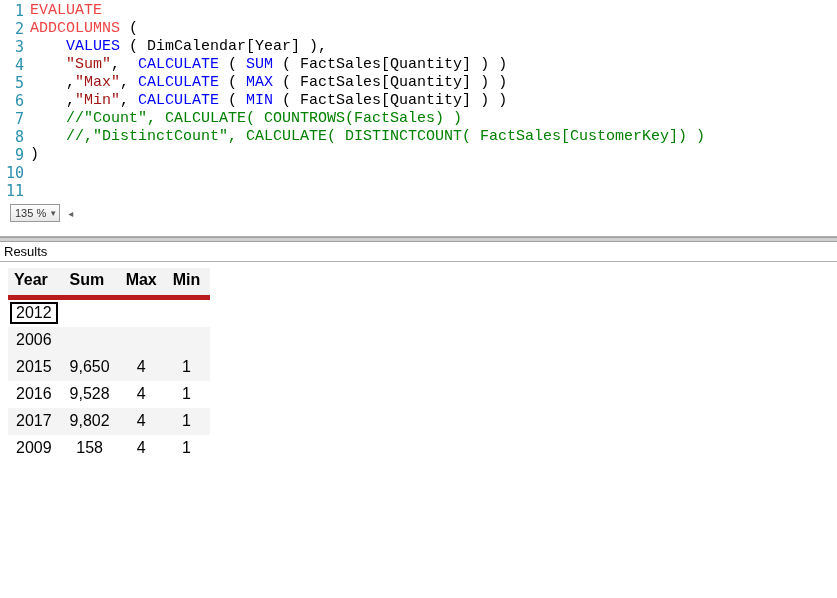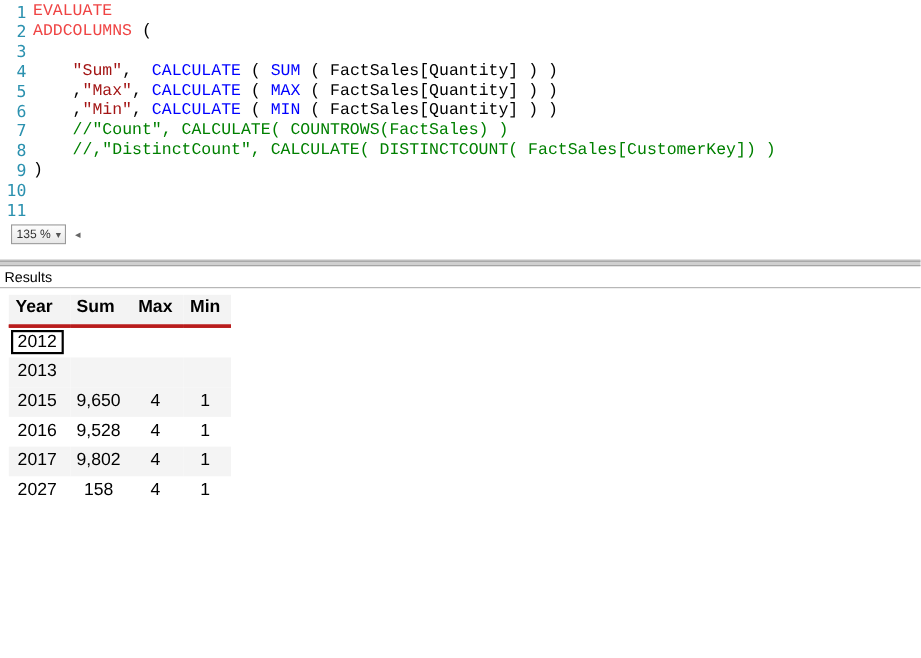--- a/index.html
+++ b/index.html
@@ -13,33 +13,33 @@
   .cmt{color:#008000}
   .txt{color:#000}
   .zoom-bar{display:flex;align-items:center;padding:4px 2px 14px 10px;font-size:12px;color:#333;font-family:"Segoe UI",Tahoma,sans-serif;border-bottom:1px solid #b0b0b0}
   .zoom-dd{display:inline-flex;align-items:center;border:1px solid #999;background:linear-gradient(#fdfdfd,#e8e8e8);height:16px;padding:0 2px 0 4px;font-size:11px;margin-right:6px}
   .zoom-dd .chev{margin-left:3px;font-size:8px;color:#555}
   .hscroll-arrow{font-size:10px;color:#666;margin-left:2px}
   .splitter{height:3px;background:#d0d0d0;border-top:1px solid #a0a0a0;border-bottom:1px solid #a0a0a0}
   .results-label{font-family:Liberation Sans, sans-serif;font-size:13px;padding:2px 4px;border-bottom:1px solid #b0b0b0}
   .grid-wrap{padding:6px 0 0 8px;font-family:"Segoe UI",Tahoma,sans-serif}
   table.grid{border-collapse:collapse;font-size:16px}
-  table.grid th{font-weight:700;text-align:left;padding:3px 10px 6px 6px;border-bottom:3px solid #b91c1c;background:#f3f3f3}
+  table.grid th{font-weight:700;text-align:left;padding:3px 10px 6px 6px;border-bottom:5px solid #b91c1c;background:#f3f3f3}
   table.grid td{padding:2px 10px 3px 6px;text-align:center;height:22px}
   table.grid td.yr{text-align:center}
   table.grid tr.alt td{background:#f4f4f4}
   .cell-cursor{display:inline-block;border:2px solid #000;padding:0 4px;margin:-2px -4px}
 </style>
 </head>
 <body>
 
 <div class="editor" id="editor">
     <div class="line"><span class="lnum">1</span><span class="code"><span class="kw">EVALUATE</span></span></div>
     <div class="line"><span class="lnum">2</span><span class="code"><span class="kw">ADDCOLUMNS</span><span class="txt"> (</span></span></div>
-    <div class="line"><span class="lnum">3</span></div>
+    <div class="line"><span class="lnum">3</span><span class="code"><span class="txt">    </span><span class="fn">VALUES</span><span class="txt"> ( DimCalendar[Year] ),</span></span></div>
     <div class="line"><span class="lnum">4</span><span class="code"><span class="txt">    </span><span class="str">"Sum"</span><span class="txt">,  </span><span class="fn">CALCULATE</span><span class="txt"> ( </span><span class="fn">SUM</span><span class="txt"> ( FactSales[Quantity] ) )</span></span></div>
     <div class="line"><span class="lnum">5</span><span class="code"><span class="txt">    ,</span><span class="str">"Max"</span><span class="txt">, </span><span class="fn">CALCULATE</span><span class="txt"> ( </span><span class="fn">MAX</span><span class="txt"> ( FactSales[Quantity] ) )</span></span></div>
     <div class="line"><span class="lnum">6</span><span class="code"><span class="txt">    ,</span><span class="str">"Min"</span><span class="txt">, </span><span class="fn">CALCULATE</span><span class="txt"> ( </span><span class="fn">MIN</span><span class="txt"> ( FactSales[Quantity] ) )</span></span></div>
     <div class="line"><span class="lnum">7</span><span class="code"><span class="txt">    </span><span class="cmt">//"Count", CALCULATE( COUNTROWS(FactSales) )</span></span></div>
     <div class="line"><span class="lnum">8</span><span class="code"><span class="txt">    </span><span class="cmt">//,"DistinctCount", CALCULATE( DISTINCTCOUNT( FactSales[CustomerKey]) )</span></span></div>
     <div class="line"><span class="lnum">9</span><span class="code"><span class="txt">)</span></span></div>
     <div class="line"><span class="lnum">10</span><span class="code"></span></div>
     <div class="line"><span class="lnum">11</span><span class="code"></span></div>
   </div>
 
@@ -66,21 +66,21 @@
         </tr>
       </thead>
       <tbody>
         <tr>
           <td class="yr"><span class="cell-cursor">2012</span></td>
           <td></td>
           <td></td>
           <td></td>
         </tr>
         <tr class="alt">
-          <td class="yr">2013</td>
+          <td class="yr">2006</td>
           <td></td>
           <td></td>
           <td></td>
         </tr>
         <tr class="alt">
           <td class="yr">2015</td>
           <td>9,650</td>
           <td>4</td>
           <td>1</td>
         </tr>
@@ -90,20 +90,20 @@
           <td>4</td>
           <td>1</td>
         </tr>
         <tr class="alt">
           <td class="yr">2017</td>
           <td>9,802</td>
           <td>4</td>
           <td>1</td>
         </tr>
         <tr>
-          <td class="yr">2027</td>
+          <td class="yr">2009</td>
           <td>158</td>
           <td>4</td>
           <td>1</td>
         </tr>
       </tbody>
     </table>
 </div>
 
 </body></html>

